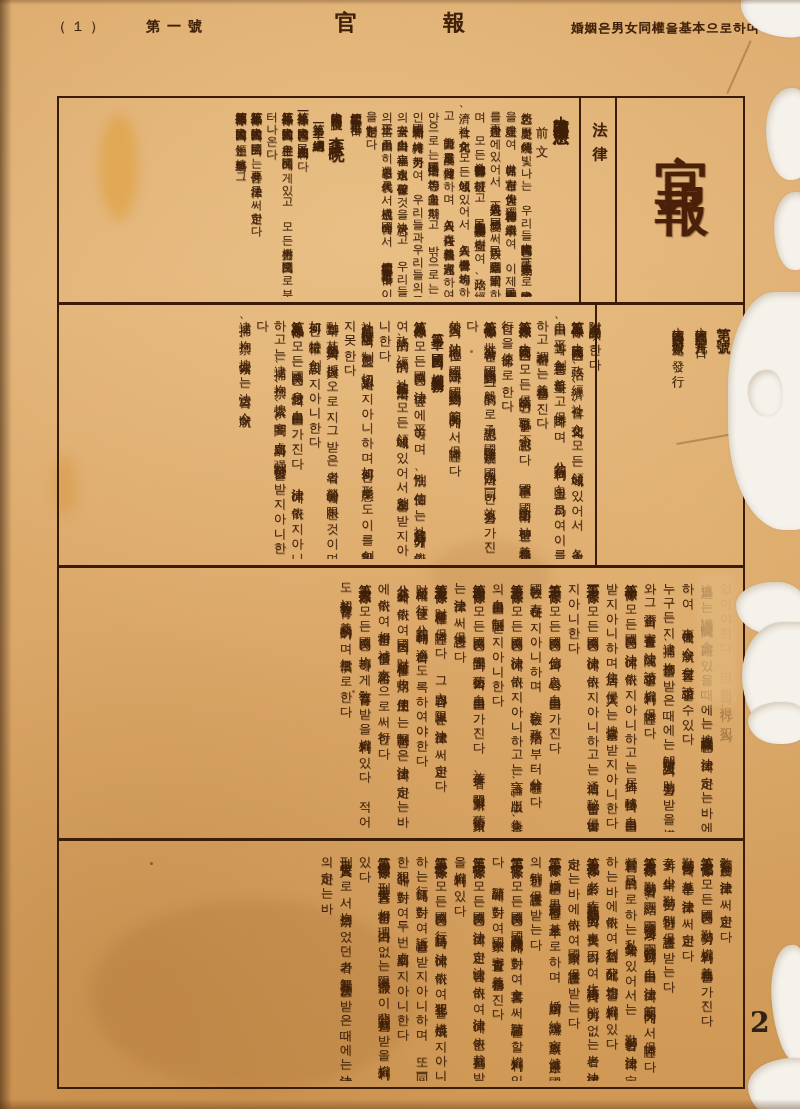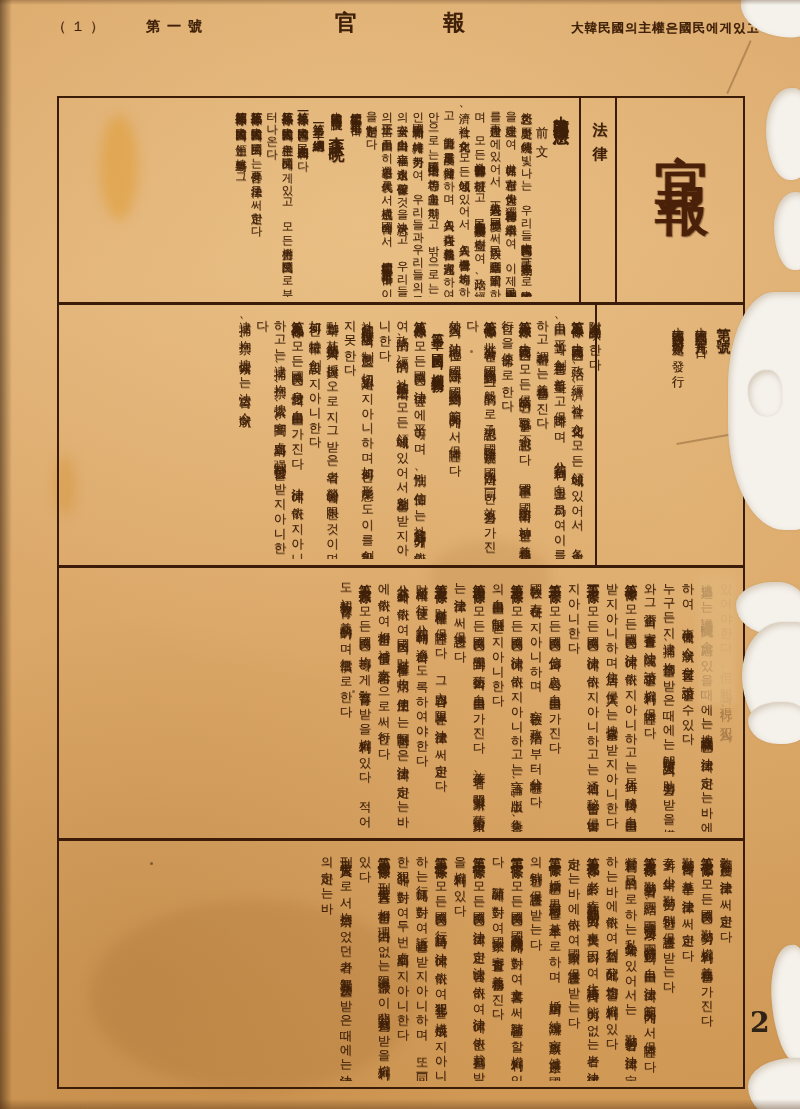--- a/index.html
+++ b/index.html
@@ -86,21 +86,21 @@
   <div class="speck" style="left:352px;top:690px;"></div>
   <div class="speck" style="left:150px;top:862px;"></div>
   <div class="speck" style="left:470px;top:350px;"></div>
 
   <span class="hdr-item page-marker txt">（１）</span>
   <span class="hdr-item issue-label txt">第一號</span>
   <div class="hdr-item masthead-title txt">
     <span>官</span>
     <span>報</span>
   </div>
-  <span class="hdr-item dateline txt">大韓民國의主權은國民에게있고</span>
+  <span class="hdr-item dateline txt">婚姻은男女同權을基本으로하며</span>
 
   <div class="content-box">
 
     <section class="band band-1">
       <div class="vtext band1-text txt">
           <p class="seg doc-title">大韓民國憲法</p>
           <p class="seg preface">前　文</p>
           <p class="seg para">悠久한歷史와傳統에빛나는　우리들大韓國民은己未三一運動으로大韓民國을建立하여　世界에宣布한偉大한獨立精神을繼承하여　이제民主獨立國家를再建함에있어서　正義人道와同胞愛로써民族의團結을鞏固히하며　모든社會的弊習을打破하고　民主主義諸制度를樹立하여　政治、經濟、社會、文化의모든領域에있어서　各人의機會를均等히하고　能力을最高度로發揮케하며　各人의責任과義務를完遂케하여　안으로는國民生活의均等한向上을期하고　밖으로는恒久的인國際平和의維持에努力하여　우리들과우리들의子孫의安全과自由와幸福을永遠히確保할것을決意하고　우리들의正當또自由로히選擧된代表로서構成된國會에서　檀紀四千二百八十一年七月十二日　이憲法을制定한다</p>
           <p class="seg para">檀紀四千二百八十一年七月十二日</p>
           <p class="seg sigline">大韓民國國會議長　<span class="sig-name">李承晩</span></p>

